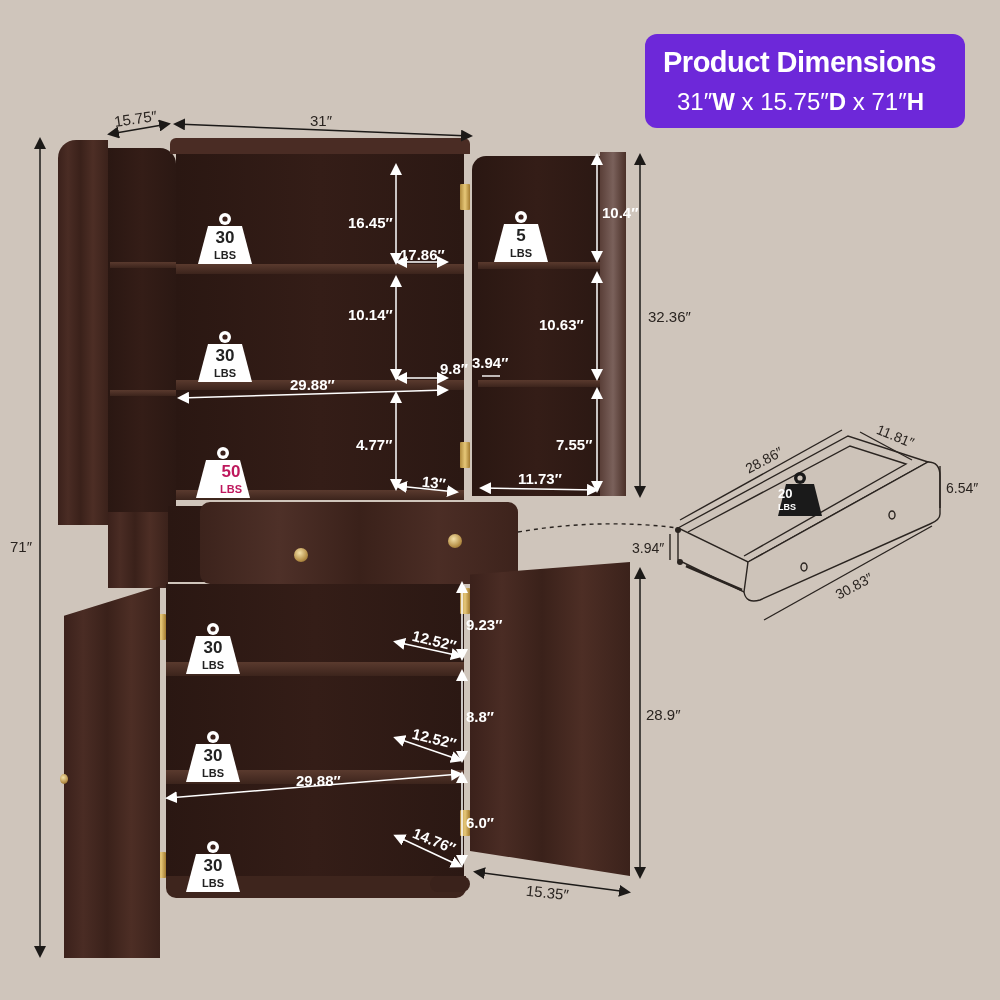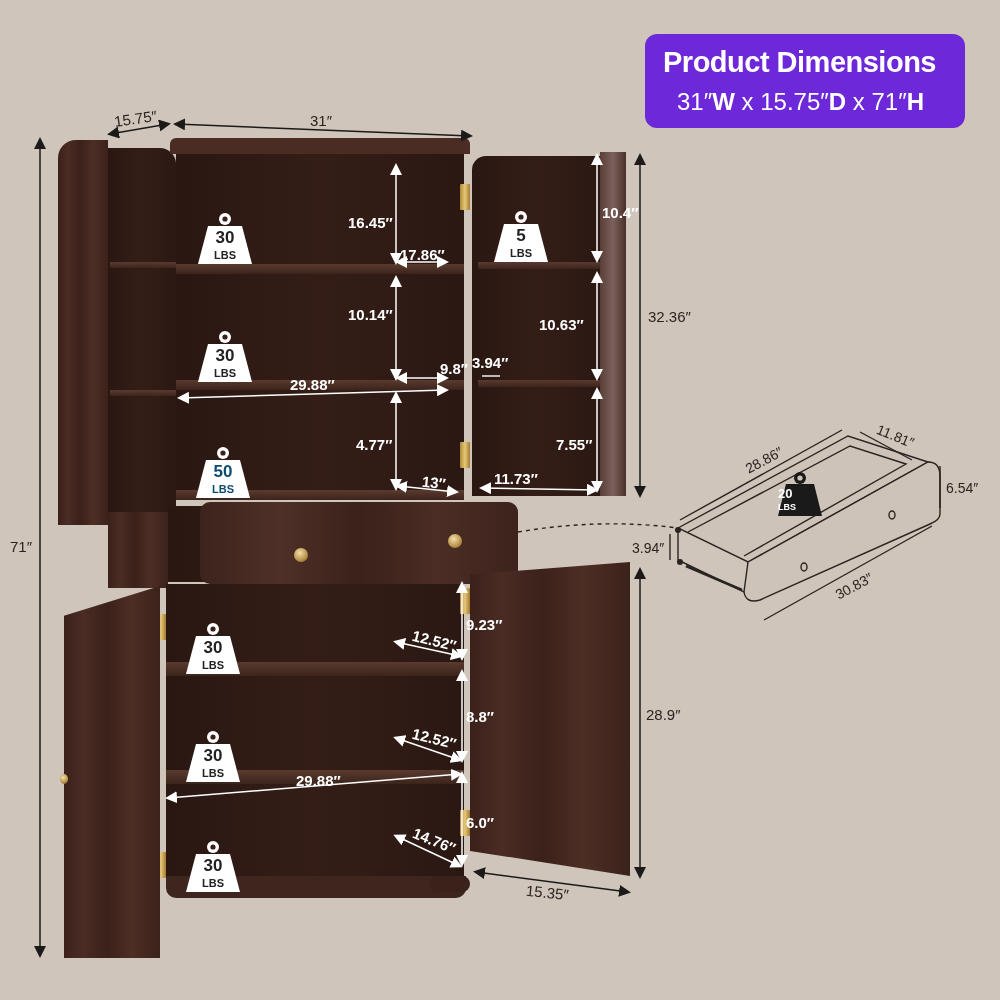--- a/index.html
+++ b/index.html
@@ -86,21 +86,21 @@
         <path d="M12 14 H46 L56 52 H2 Z" fill="#fff"></path>
       </svg>
     <div class="abs" style="left:0;top:18px;width:58px;text-align:center;font-weight:bold;font-size:17px;color:#222;line-height:16px;"><span>30</span><br><span style="font-size:11px;">LBS</span></div>
   </div>
   <div class="abs weight" style="left:194px;top:446px;">
     <svg viewBox="0 0 58 52">
         <circle cx="29" cy="7" r="6" fill="#fff"></circle>
         <circle cx="29" cy="7" r="2.6" fill="#3b211b"></circle>
         <path d="M12 14 H46 L56 52 H2 Z" fill="#fff"></path>
       </svg>
-    <div class="abs" style="left:0;top:18px;width:58px;text-align:center;font-weight:bold;font-size:17px;color:#0c4a6e;line-height:16px;"><span>50</span><br><span style="font-size:11px;">LBS</span></div>
+    <div class="abs" style="left:8px;top:18px;width:58px;text-align:center;font-weight:bold;font-size:17px;color:#be185d;line-height:16px;"><span>50</span><br><span style="font-size:11px;">LBS</span></div>
   </div>
   <div class="abs weight" style="left:492px;top:210px;">
     <svg viewBox="0 0 58 52">
         <circle cx="29" cy="7" r="6" fill="#fff"></circle>
         <circle cx="29" cy="7" r="2.6" fill="#3b211b"></circle>
         <path d="M12 14 H46 L56 52 H2 Z" fill="#fff"></path>
       </svg>
     <div class="abs" style="left:0;top:18px;width:58px;text-align:center;font-weight:bold;font-size:17px;color:#222;line-height:16px;"><span>5</span><br><span style="font-size:11px;">LBS</span></div>
   </div>
   <div class="abs weight" style="left:184px;top:622px;">
@@ -219,21 +219,21 @@
 <div class="abs dim-white" style="left:356px;top:436px;">4.77″</div>
 <div class="abs dim-white" style="left:400px;top:246px;">17.86″</div>
 <div class="abs dim-white" style="left:412px;top:360px;margin-left:28px;">9.8″</div>
 <div class="abs dim-white" style="left:422px;top:474px;transform:rotate(6deg);">13″</div>
 <div class="abs dim-white" style="left:290px;top:376px;">29.88″</div>
 
 <div class="abs dim-white" style="left:556px;top:204px;margin-left:46px;">10.4″</div>
 <div class="abs dim-white" style="left:539px;top:316px;">10.63″</div>
 <div class="abs dim-white" style="left:556px;top:436px;">7.55″</div>
 <div class="abs dim-white" style="left:472px;top:354px;">3.94″</div>
-<div class="abs dim-white" style="left:494px;top:470px;">11.73″</div>
+<div class="abs dim-white" style="left:518px;top:470px;">11.73″</div>
 
 <div class="abs dim-white" style="left:466px;top:616px;">9.23″</div>
 <div class="abs dim-white" style="left:466px;top:708px;">8.8″</div>
 <div class="abs dim-white" style="left:466px;top:814px;">6.0″</div>
 <div class="abs dim-white" style="left:412px;top:632px;transform:rotate(14deg);">12.52″</div>
 <div class="abs dim-white" style="left:412px;top:730px;transform:rotate(14deg);">12.52″</div>
 <div class="abs dim-white" style="left:412px;top:832px;transform:rotate(22deg);">14.76″</div>
 <div class="abs dim-white" style="left:296px;top:772px;">29.88″</div>
 
 </body></html>

